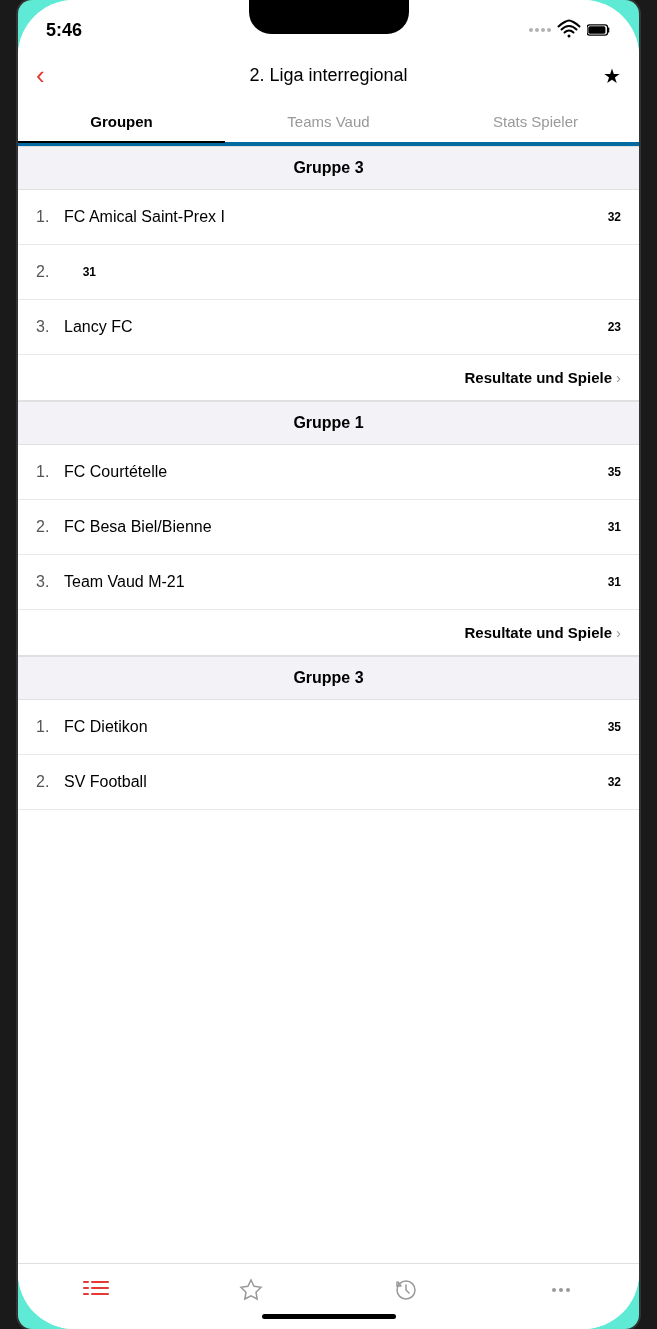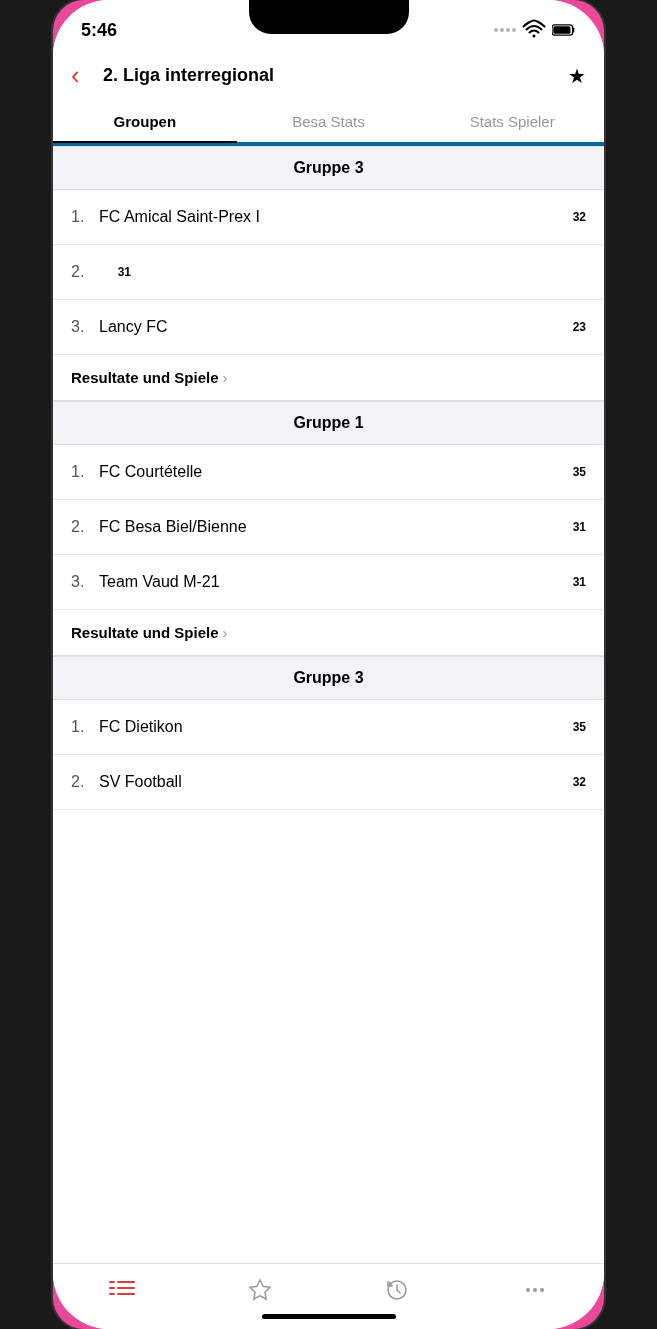--- a/index.html
+++ b/index.html
@@ -8,24 +8,24 @@
     body {
       background: #1a1a1a;
       display: flex;
       justify-content: center;
       align-items: center;
       min-height: 100vh;
       font-family: -apple-system, BlinkMacSystemFont, 'Helvetica Neue', sans-serif;
     }
 
     .phone-frame {
-      width: 551px;
+      width: 621px;
       height: 1329px;
-      background: #ec4899;
-      border-radius: 31px;
+      background: #5eead4;
+      border-radius: 14px;
       position: relative;
       overflow: hidden;
       box-shadow: 0 0 0 2px #333, 0 0 0 4px #1a1a1a;
     }
 
     .phone-screen {
       position: absolute;
       top: 0;
       left: 0;
       right: 0;
@@ -85,22 +85,23 @@
     .nav-back {
       color: #e53935;
       font-size: 26px;
       font-weight: 300;
       cursor: pointer;
       width: 32px;
     }
 
     .nav-title {
       font-size: 18px;
-      font-weight: 700;
-      color: #000;
+      font-weight: 400;
+      color: #000;
+      text-align: center;
       flex: 1;
     }
 
     .nav-star {
       color: #000;
       font-size: 20px;
       cursor: pointer;
       width: 32px;
       text-align: right;
     }
@@ -184,21 +185,21 @@
       font-size: 12px;
       font-weight: 700;
       color: #000;
       min-width: 32px;
       text-align: right;
     }
 
     
     .resultate-row {
       display: flex;
-      justify-content: flex-start;
+      justify-content: flex-end;
       align-items: center;
       padding: 14px 18px;
       background: #fff;
       border-bottom: 1px solid #e0e0e0;
       cursor: pointer;
     }
 
     .resultate-text {
       font-size: 15px;
       font-weight: 600;
@@ -288,21 +289,21 @@
       <span class="nav-back">‹</span>
       <span class="nav-title">2. Liga interregional</span>
       <span class="nav-star">★</span>
     </div>
 
     <div class="tabs">
       <div class="tab active">
         <span>Groupen</span>
       </div>
       <div class="tab">
-        <span>Besa Stats</span>
+        <span>Teams Vaud</span>
       </div>
       <div class="tab">
         <span>Stats Spieler</span>
       </div>
     </div>
 
     <div class="content">
 
       <div class="group-header">
         <span>Gruppe  3</span>

